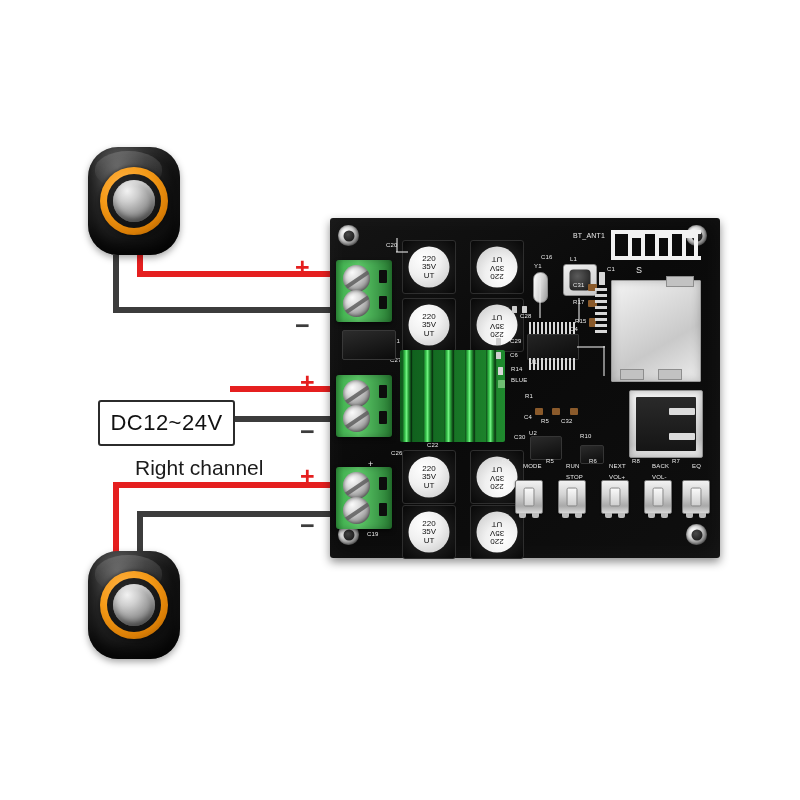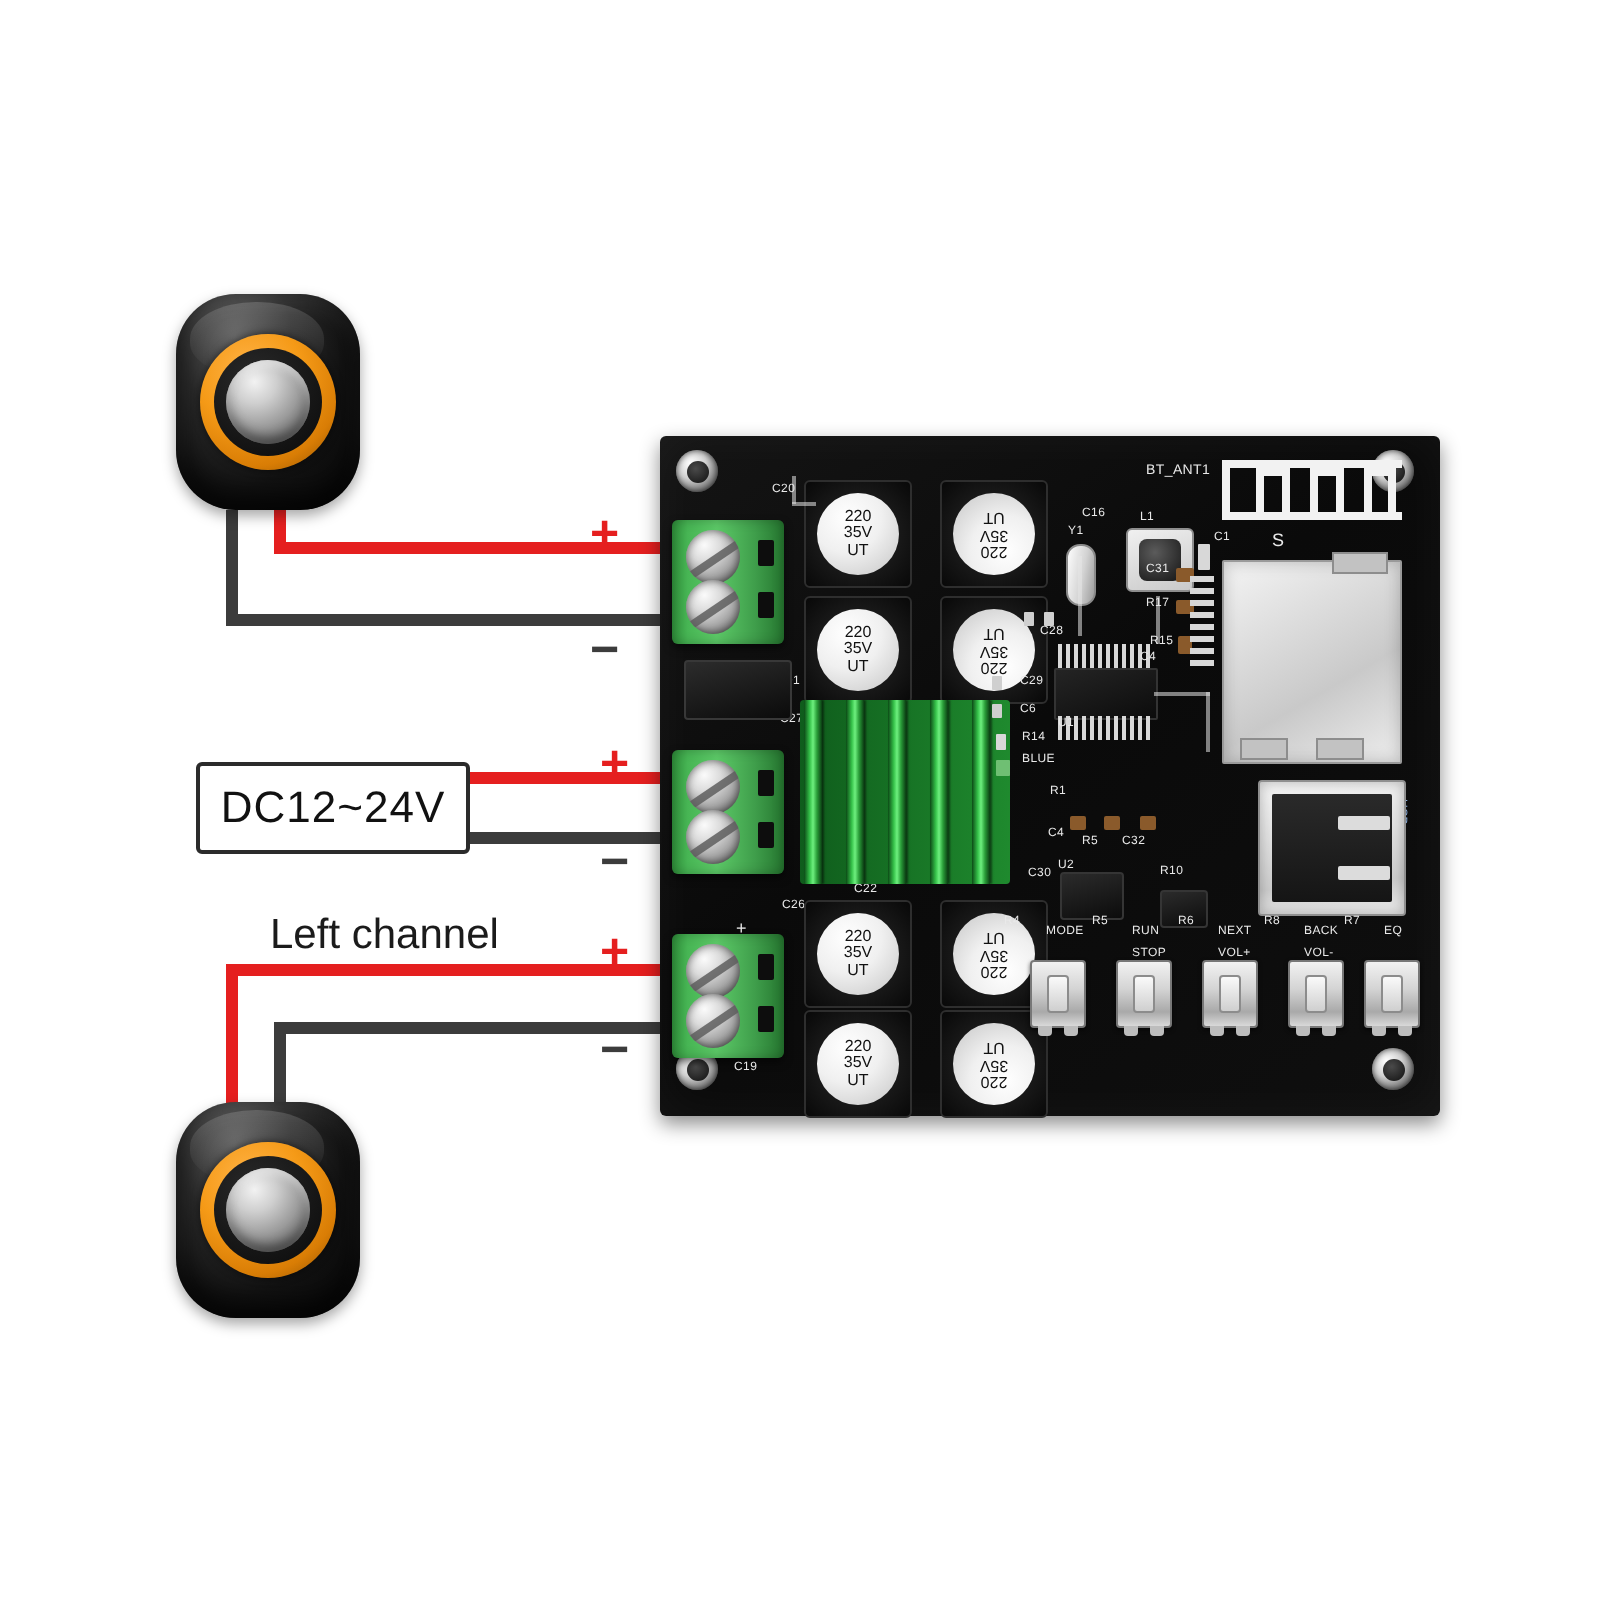--- a/index.html
+++ b/index.html
@@ -171,23 +171,23 @@
     <div class="spk-dome"></div>
   </div>
 
   <div class="speaker" style="left:88px;top:551px;">
     <div class="spk-gloss"></div>
     <div class="spk-ring"></div>
     <div class="spk-ring2"></div>
     <div class="spk-dome"></div>
   </div>
 
-  <div class="lbl" style="left:135px;top:456px;">Left channel</div>
-
-  <div class="dcbox" style="left:98px;top:381px;width:133px;height:42px;">
+  <div class="lbl" style="left:135px;top:456px;">Right channel</div>
+
+  <div class="dcbox" style="left:98px;top:400px;width:133px;height:42px;">
     <span>DC12~24V</span>
   </div>
 
   <div class="sign plus" style="left:295px;top:255px;">+</div>
   <div class="sign minus" style="left:295px;top:313px;">−</div>
   <div class="sign plus" style="left:300px;top:370px;">+</div>
   <div class="sign minus" style="left:300px;top:419px;">−</div>
   <div class="sign plus" style="left:300px;top:464px;">+</div>
   <div class="sign minus" style="left:300px;top:513px;">−</div>
 

